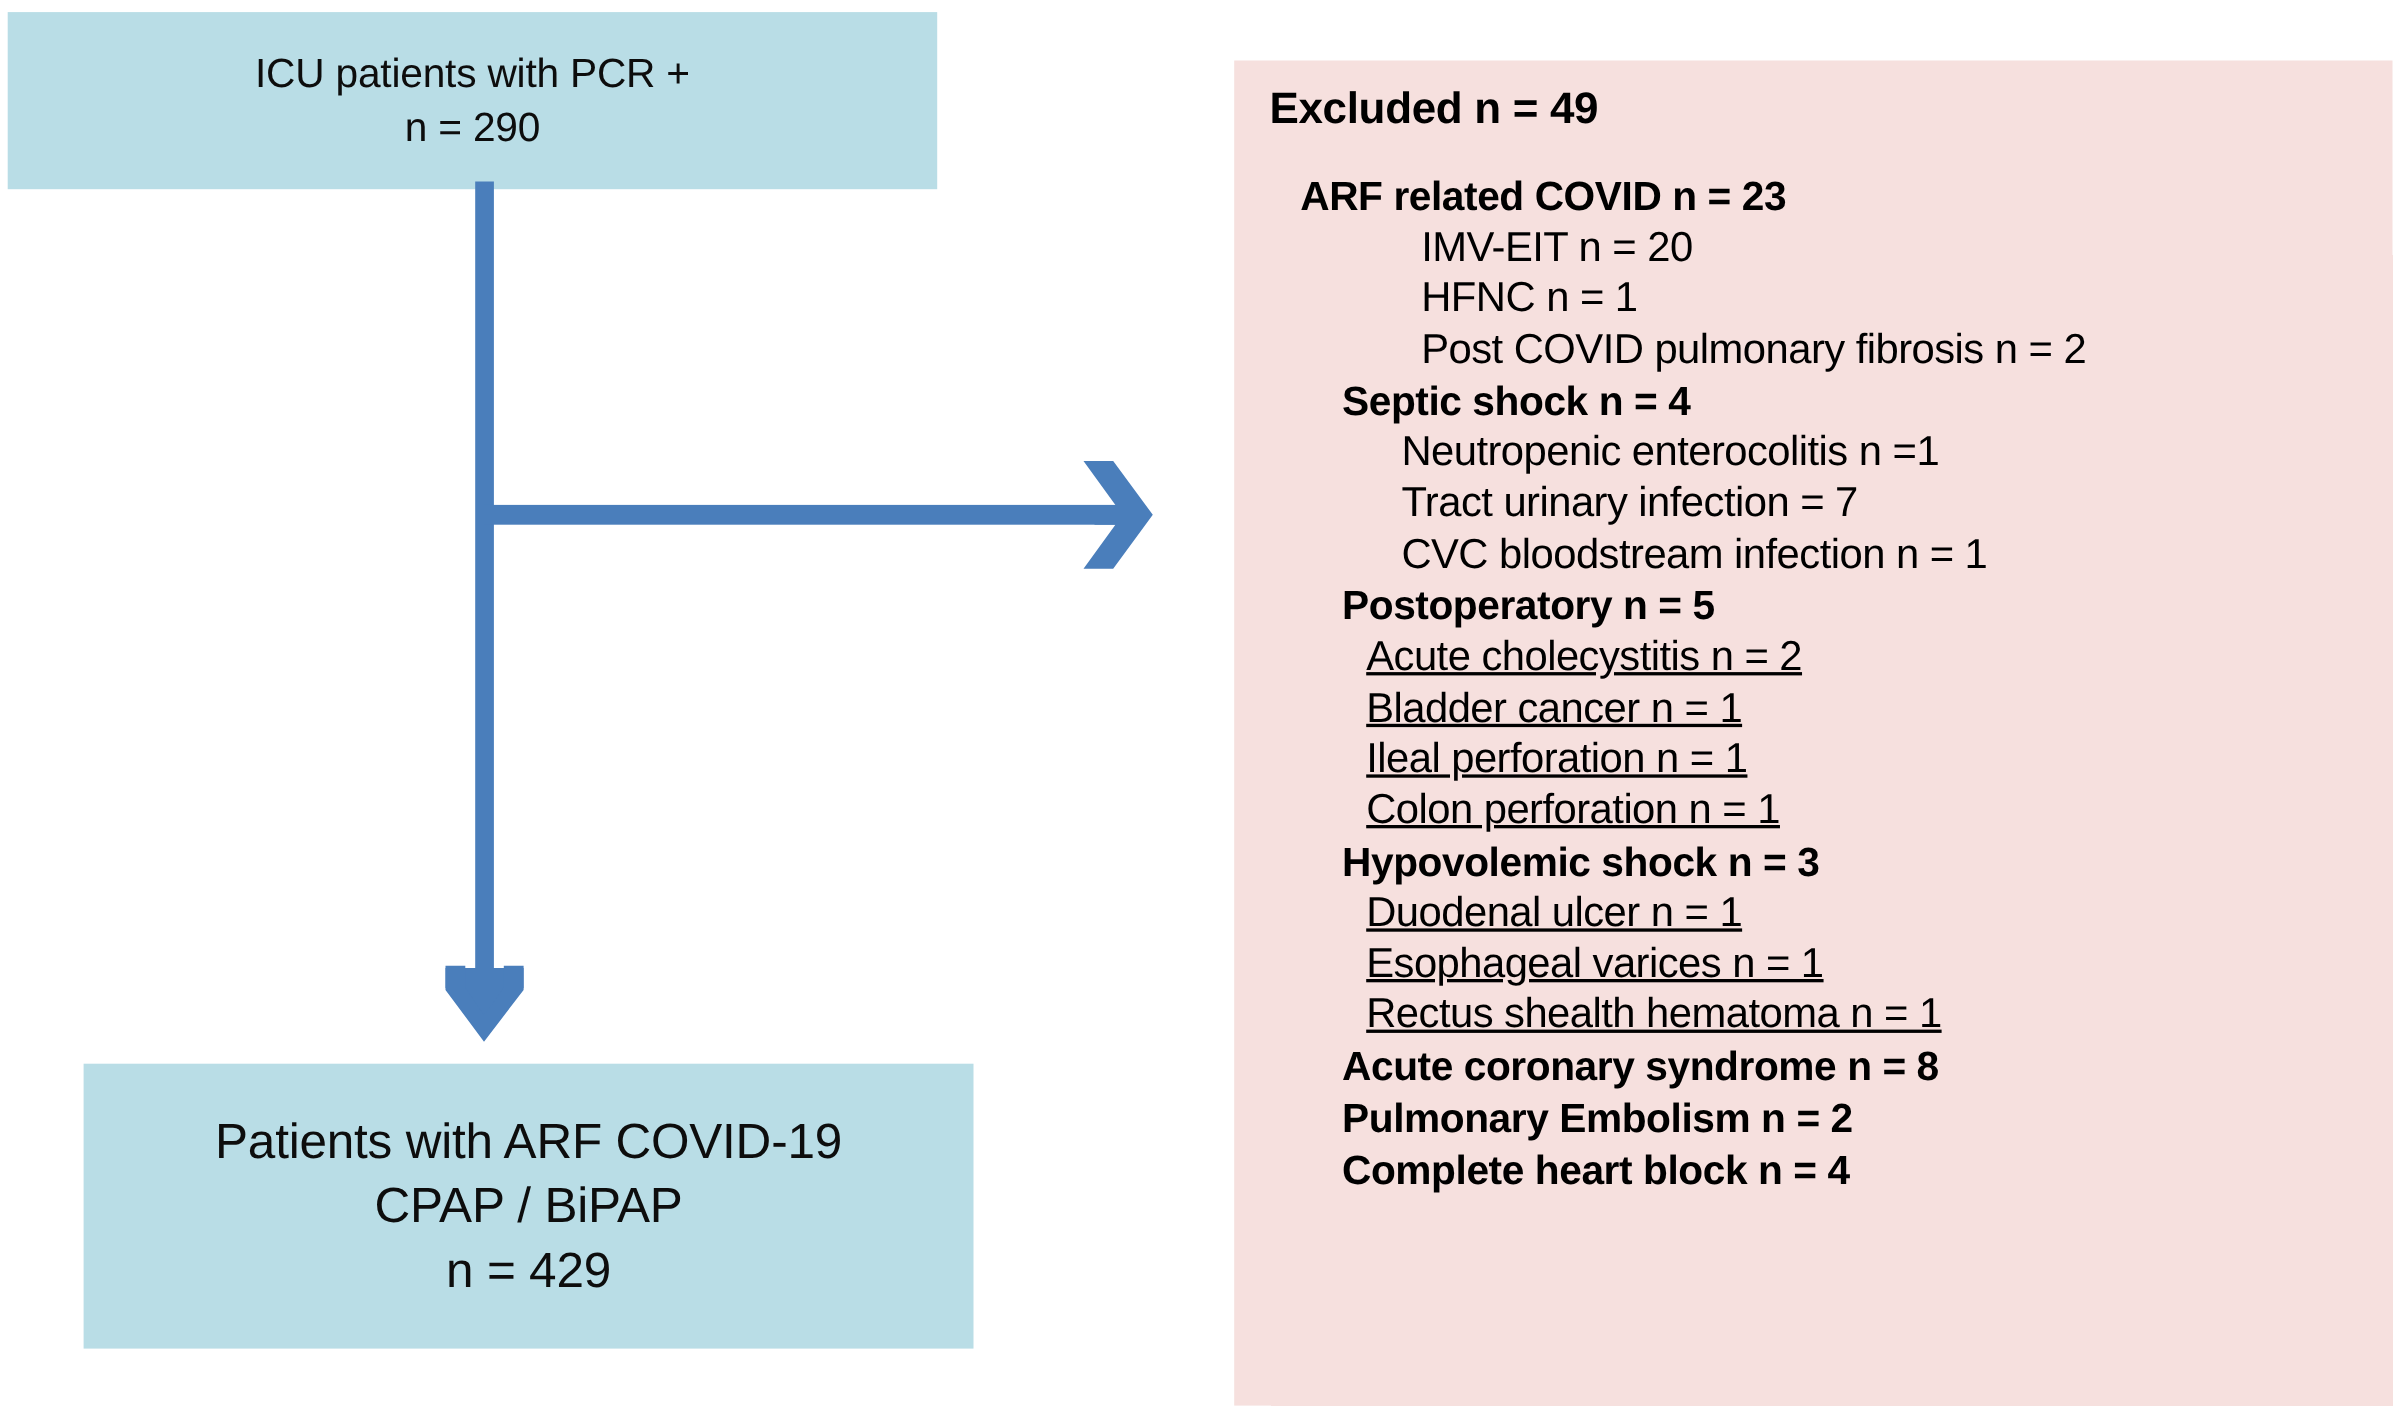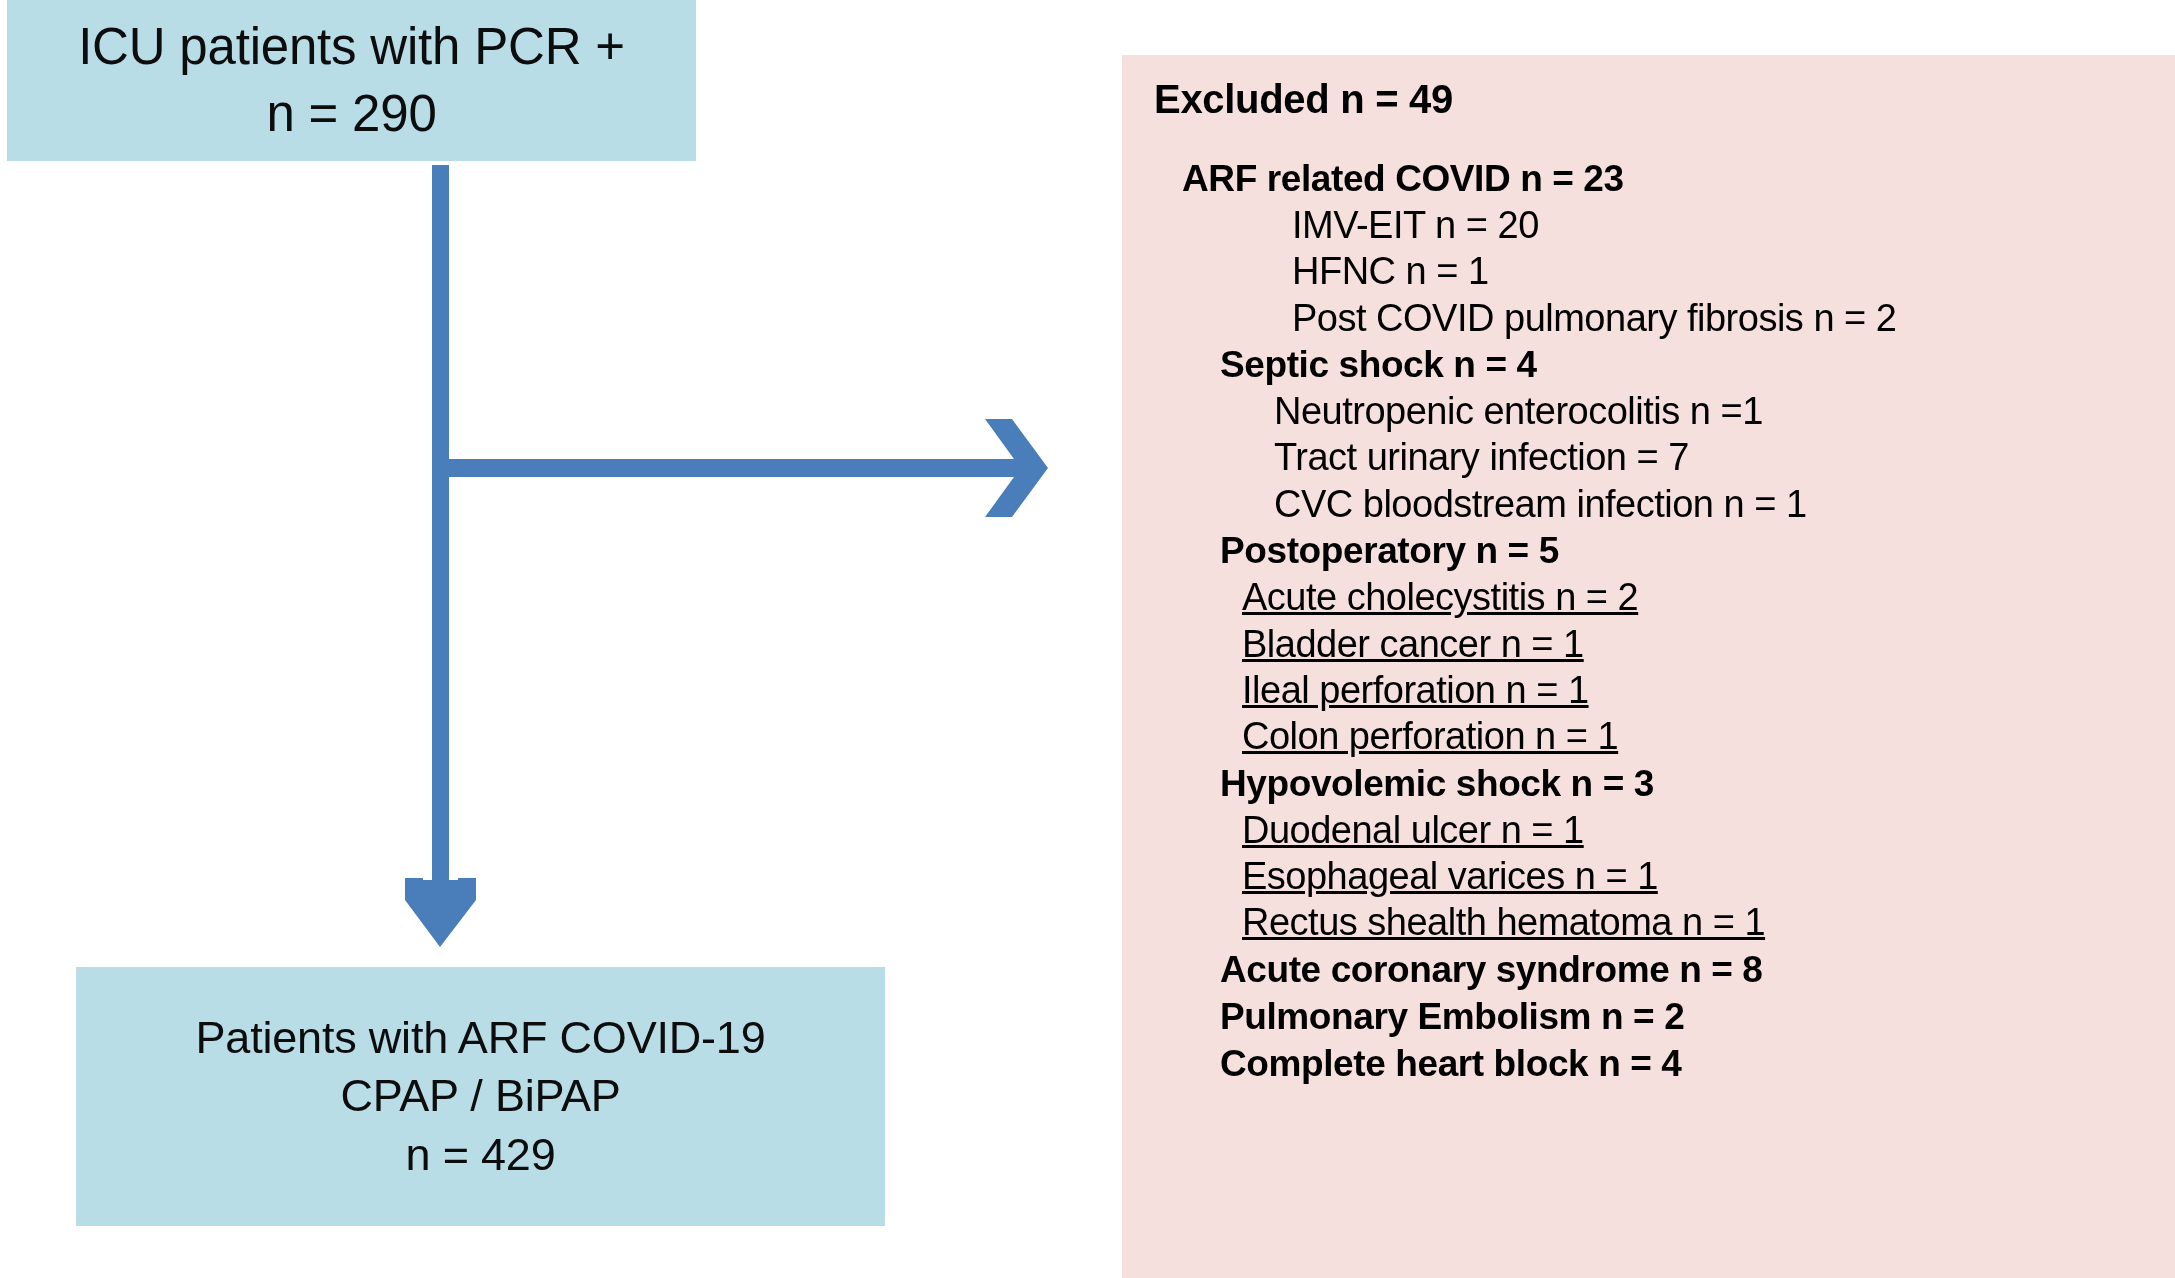--- a/index.html
+++ b/index.html
@@ -24,24 +24,24 @@
     flex-direction: column;
     align-items: center;
     justify-content: center;
     text-align: center;
     color: #0d0d0d;
     font-weight: 400;
     letter-spacing: -0.2px;
   }
   #box-top {
     left: 7px;
-    top: 0;
-    width: 689px;
+    top: 11px;
+    width: 845px;
     height: 161px;
-    font-size: 51px;
+    font-size: 37px;
     line-height: 1.30;
   }
   #box-bottom {
     left: 76px;
     top: 967px;
     width: 809px;
     height: 259px;
     font-size: 45px;
     line-height: 1.30;
   }

